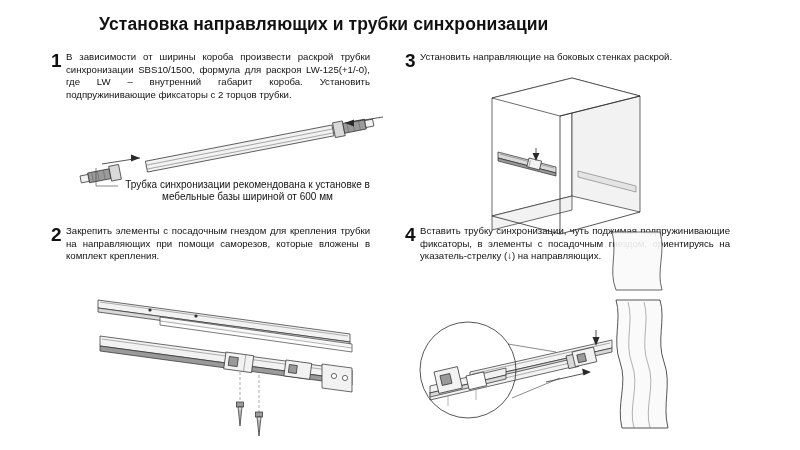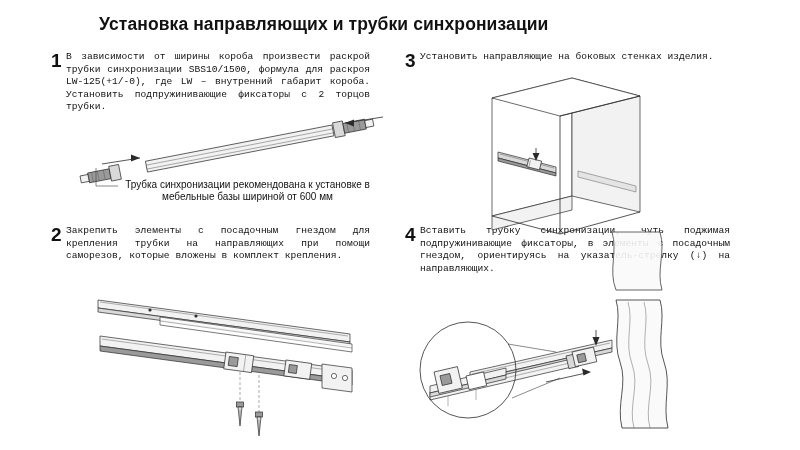--- a/index.html
+++ b/index.html
@@ -39,21 +39,20 @@
     font-weight: bold;
     color: #111;
   }
   .step-text {
     position: absolute;
     font-size: 9.6px;
     line-height: 12.6px;
     color: #111;
     text-align: justify;
     text-justify: inter-word;
-    font-family: Liberation Mono, monospace;
   }
   .caption {
     position: absolute;
     font-size: 10px;
     line-height: 12.4px;
     color: #111;
     text-align: center;
   }
   svg.art {
     position: absolute;
@@ -80,21 +79,21 @@
 
   <div class="title">Установка направляющих и трубки синхронизации</div>
 
   <div class="step-num" style="left:51px; top:50px;">1</div>
   <div class="step-num" style="left:51px; top:224px;">2</div>
   <div class="step-num" style="left:405px; top:50px;">3</div>
   <div class="step-num" style="left:405px; top:224px;">4</div>
 
   <div class="step-text" style="left:66px; top:51px; width:304px;">В зависимости от ширины короба произвести раскрой трубки синхронизации SBS10/1500, формула для раскроя LW-125(+1/-0), где LW – внутренний габарит короба. Установить подпружинивающие фиксаторы с 2 торцов трубки.</div>
   <div class="step-text" style="left:66px; top:225px; width:304px;">Закрепить элементы с посадочным гнездом для крепления трубки на направляющих при помощи саморезов, которые вложены в комплект крепления.</div>
-  <div class="step-text" style="left:420px; top:51px; width:320px;">Установить направляющие на боковых стенках изделия.</div>
+  <div class="step-text" style="left:420px; top:51px; width:320px;">Установить направляющие на боковых стенках раскрой.</div>
   <div class="step-text" style="left:420px; top:225px; width:310px;">Вставить трубку синхронизации, чуть поджимая подпружинивающие фиксаторы, в элементы с посадочным гнездом, ориентируясь на указатель-стрелку (↓) на направляющих.</div>
 
   <div class="caption" style="left:110px; top:179px; width:275px;">Трубка синхронизации рекомендована к установке в мебельные базы шириной от 600 мм</div>
 
   <svg class="art" viewBox="0 0 800 450">
 
     <g>
 
       <g transform="rotate(-11 240 150)">
         <rect x="145" y="143" width="190" height="11" class="fill-lt"></rect>

